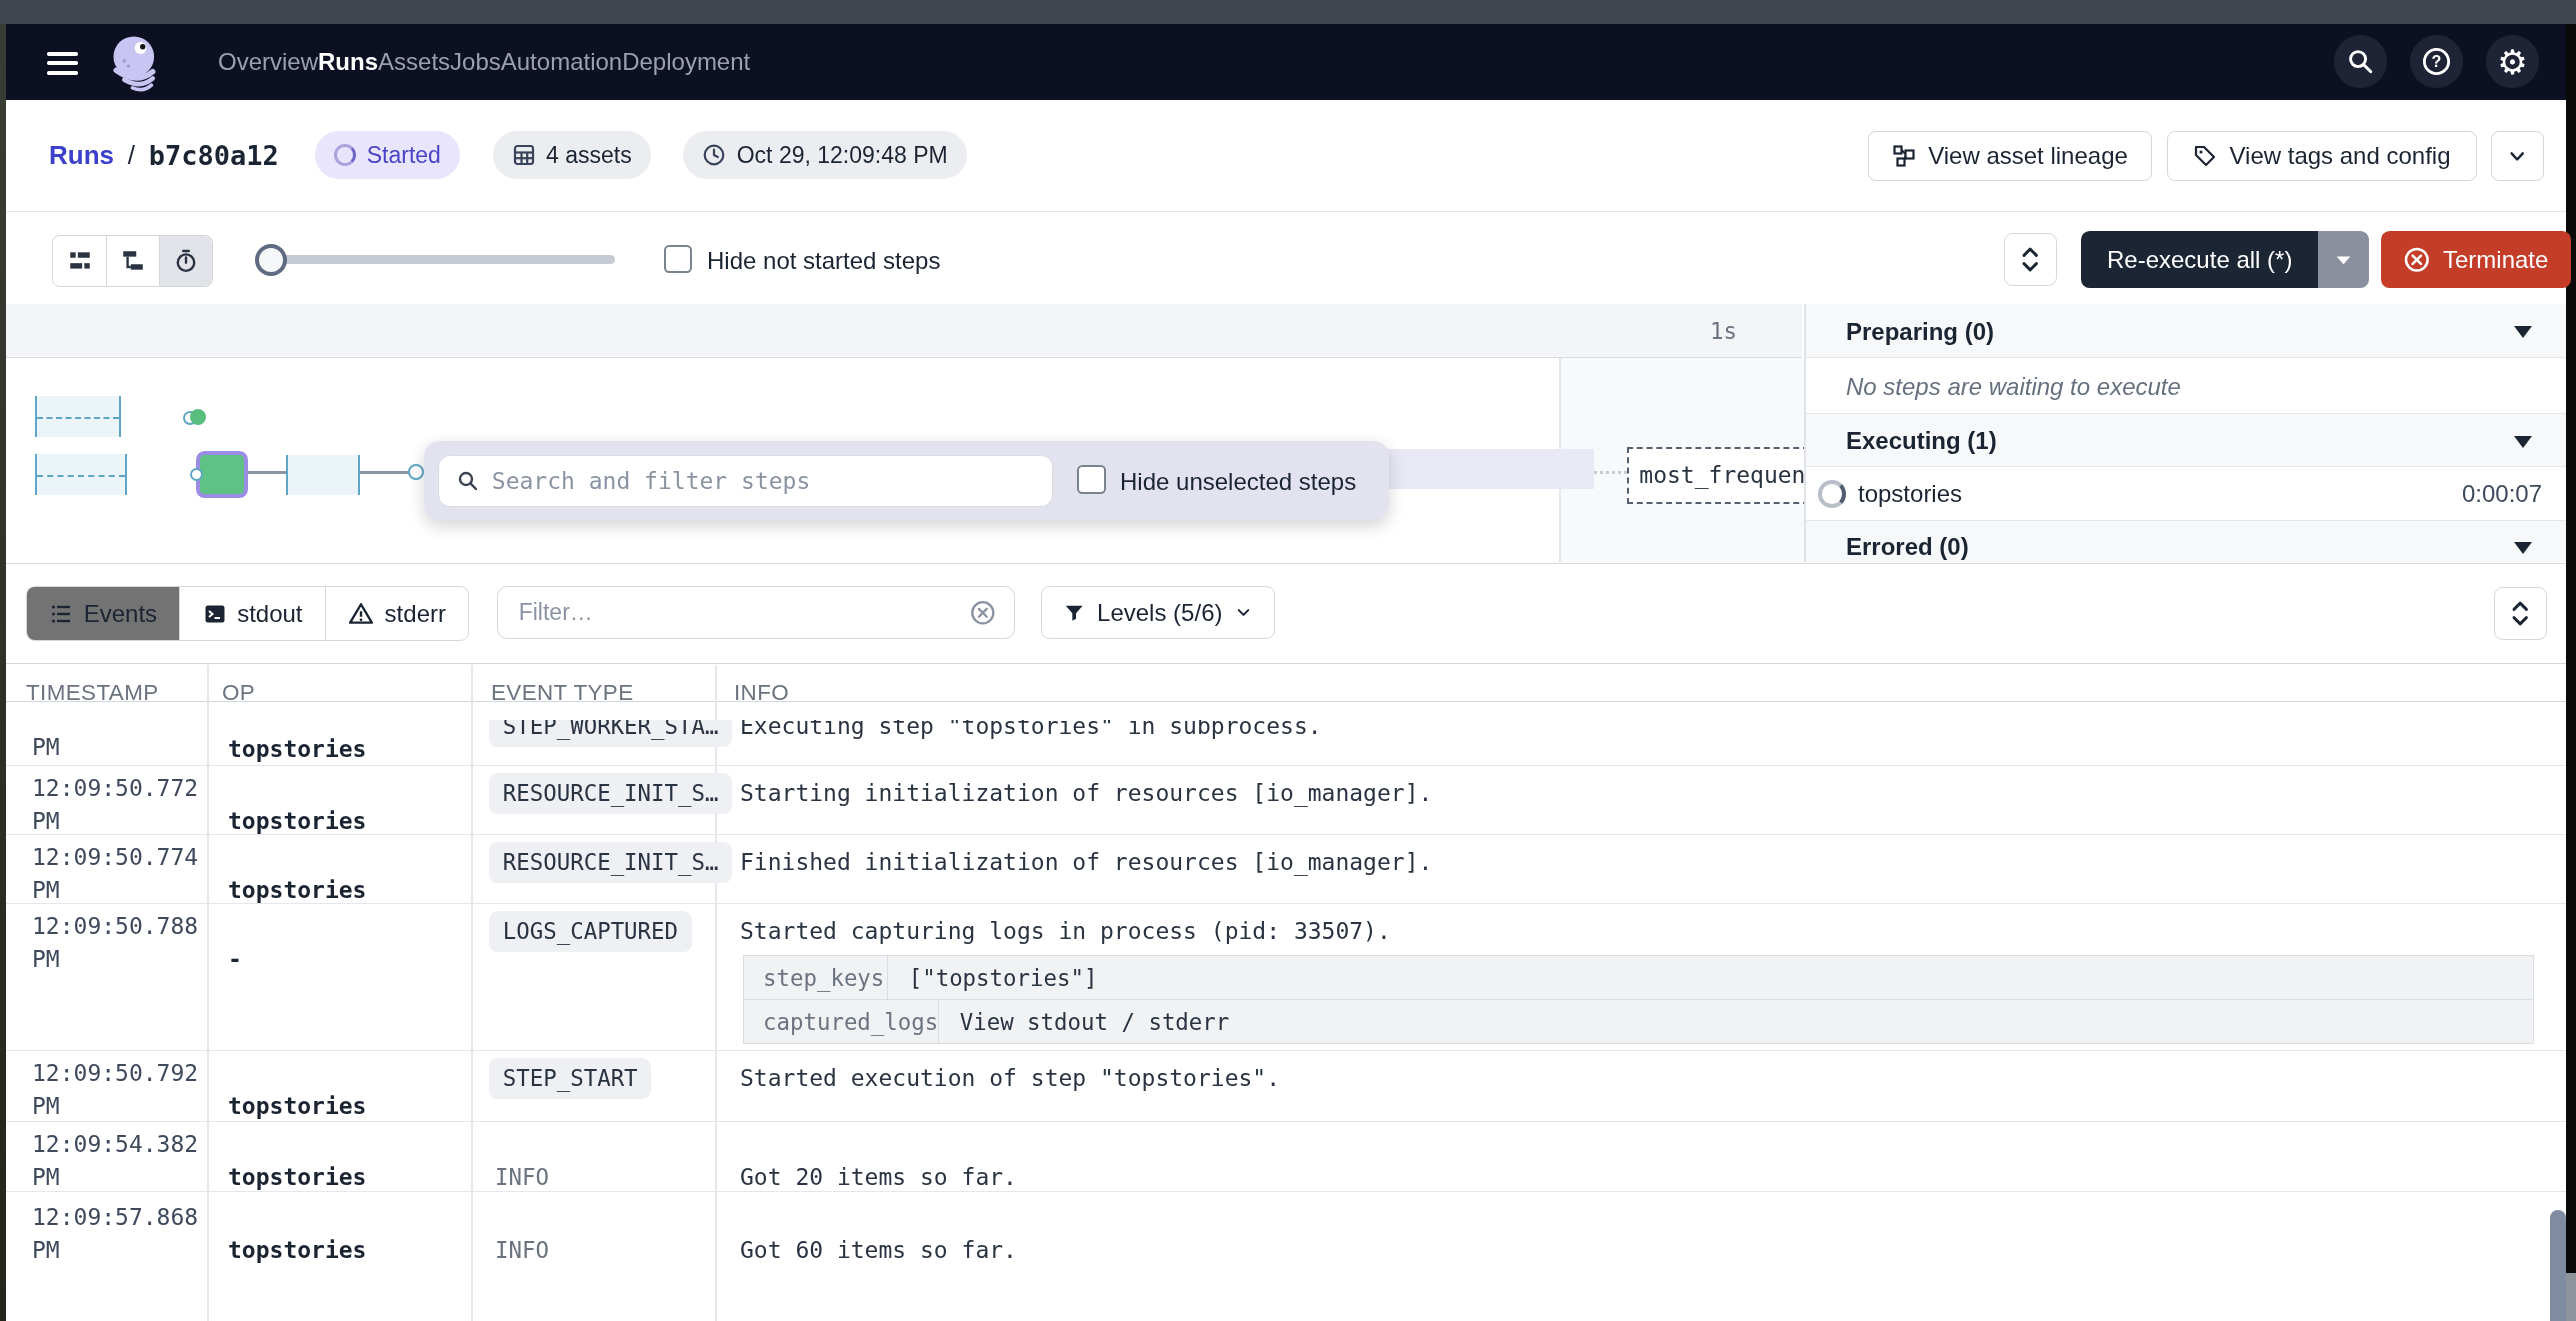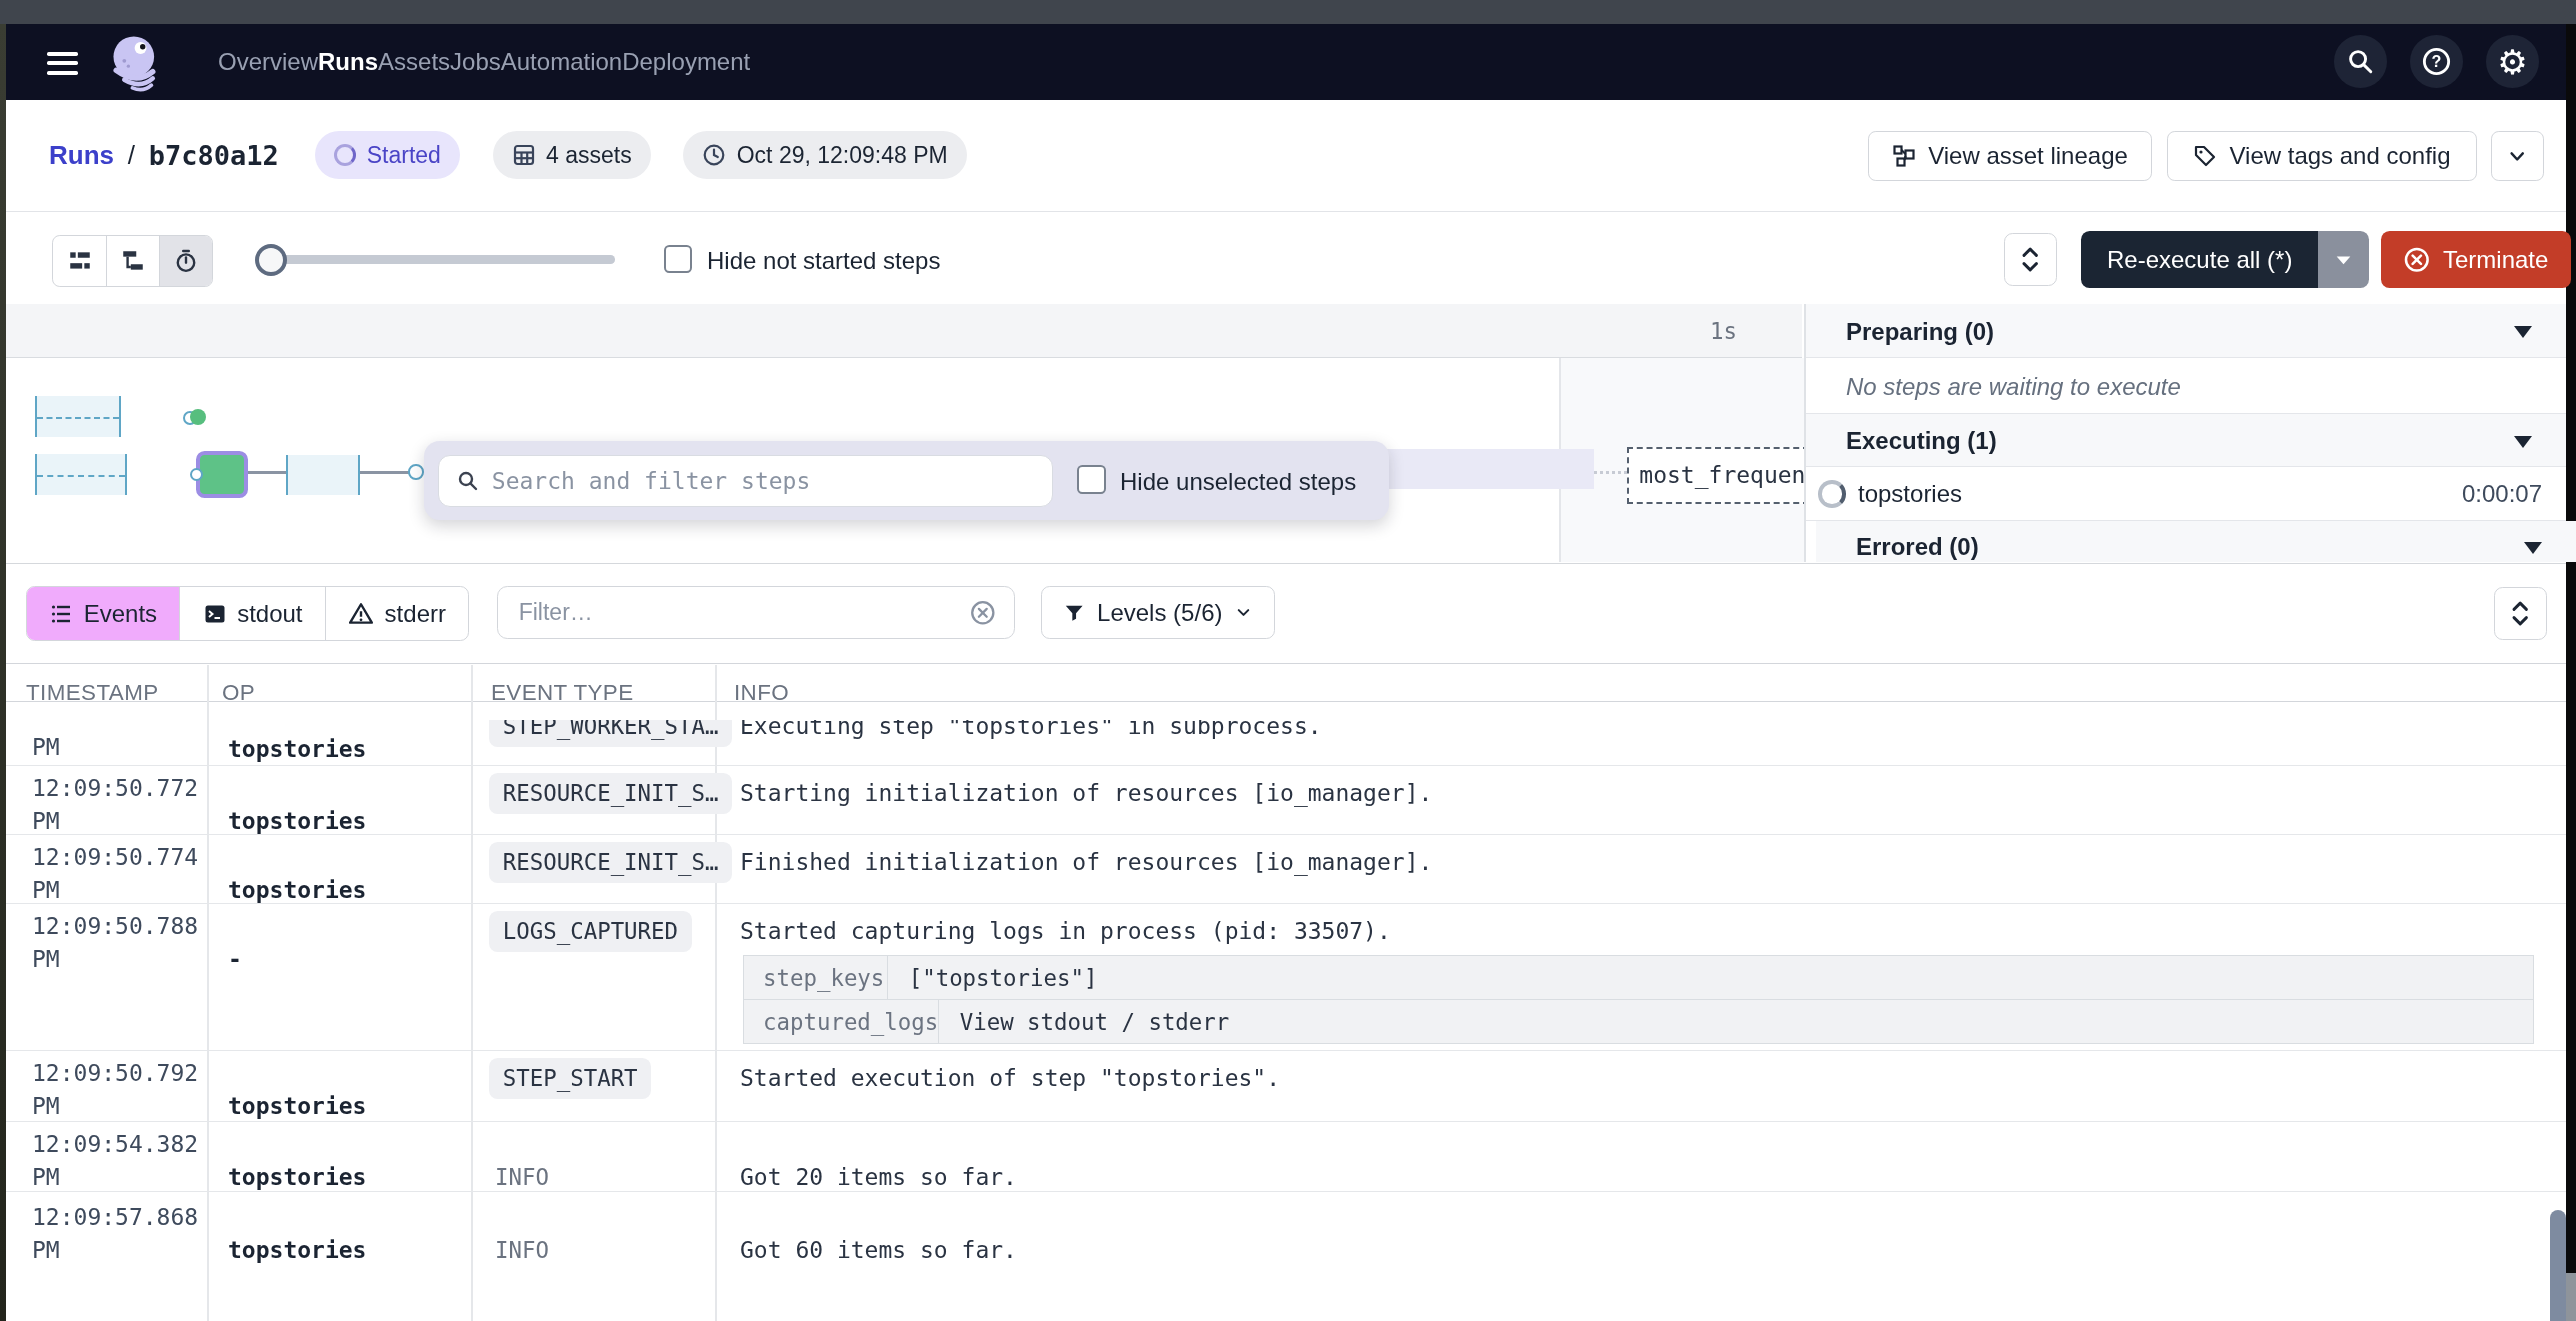--- a/index.html
+++ b/index.html
@@ -37,21 +37,21 @@
   .axisband{left:6px;top:304px;width:1796px;height:54px;background:#F4F5F7;border-bottom:1.7px solid #D9DCE0;box-sizing:border-box;}
   .stepbar{background:#EAF4F9;border-left:2.6px solid #5FA6C6;border-right:2.6px solid #5FA6C6;box-sizing:border-box;position:absolute;}
   .stepbar .dash{position:absolute;left:0;right:0;top:50%;border-top:2.6px dashed #5FA6C6;}
   .node{position:absolute;background:#fff;border:2.6px solid #5FA6C6;border-radius:50%;box-sizing:border-box;}
   .panelhead{background:#F7F8FA;border-bottom:1.7px solid #E4E6EA;box-sizing:border-box;}
   .tri{width:0;height:0;border-left:9.5px solid transparent;border-right:9.5px solid transparent;border-top:12px solid #1B2432;}
   
   .etabs{display:flex;border:1.7px solid #D3D6DB;border-radius:8.6px;overflow:hidden;background:#fff;box-sizing:border-box;}
   .etabs .tab{height:53px;display:flex;align-items:center;gap:10.3px;padding:0 22.4px;font-size:24px;color:#1B2432;}
   .etabs .tab+.tab{border-left:1.7px solid #D3D6DB;}
-  .etabs .on{background:#f0abfc;}
+  .etabs .on{background:#737373;}
   .inputbox{border:1.7px solid #D3D6DB;border-radius:10.3px;background:#fff;box-sizing:border-box;display:flex;align-items:center;}
   .inputbox input{border:none;outline:none;background:transparent;font-size:23px;color:#1B2432;flex:1;padding:0 20.7px;font-family:"Liberation Sans",sans-serif;}
   .inputbox input::placeholder{color:#8A93A2;}
   .searchinput input{font-family:"DejaVu Sans Mono",monospace;}
   .hdrlbl{font-size:22.4px;color:#6B7380;letter-spacing:0.4px;}
   .erow{position:absolute;left:6px;width:2560px;overflow:hidden;border-bottom:1.7px solid #E5E7EA;box-sizing:border-box;}
   .erow.last{border-bottom:none;}
   .ts{position:absolute;left:26px;width:172px;font-family:"DejaVu Sans Mono",monospace;font-size:23px;color:#3E4A5C;line-height:31px;}
   .opv{position:absolute;left:222px;font-family:"DejaVu Sans Mono",monospace;font-size:23px;font-weight:bold;color:#1B2432;line-height:31px;}
   .etb{position:absolute;left:483px;background:#EFF0F3;border-radius:8.6px;height:41px;line-height:41px;padding:0 13.8px;font-family:"DejaVu Sans Mono",monospace;font-size:22.4px;color:#2A3342;}
@@ -309,21 +309,21 @@
       </div>
       <div class="panelhead abs" style="left:0;top:110px;width:100%;height:53px;">
         <span class="abs" style="left:40px;top:13px;font-size:24px;font-weight:bold;">Executing (1)</span>
         <span class="tri abs" style="right:34px;top:21.5px;"></span>
       </div>
       <div class="abs" style="left:0;top:163px;width:100%;height:54px;border-bottom:1.7px solid #E4E6EA;box-sizing:border-box;">
         <span class="spinner abs" style="left:12px;top:13px;width:27.6px;height:27.6px;"></span>
         <span class="abs" style="left:52px;top:13px;font-size:24px;">topstories</span>
         <span class="abs" style="right:24px;top:13px;font-size:24px;color:#3E4A5C;">0:00:07</span>
       </div>
-      <div class="panelhead abs" style="left:10px;top:217px;width:100%;height:41px;border-bottom:none;padding-left:12px;">
+      <div class="panelhead abs" style="left:0;top:217px;width:100%;height:41px;border-bottom:none;padding-left:12px;">
         <span class="abs" style="left:40px;top:12px;font-size:24px;font-weight:bold;">Errored (0)</span>
         <span class="tri abs" style="right:34px;top:20.7px;"></span>
       </div>
     </div>
   </div>
 
   <div class="abs" style="left:6px;top:564px;width:2560px;height:99px;background:#fff;">
     <div class="etabs abs" style="left:20px;top:22.4px;">
       <div class="tab on">
         <span>

